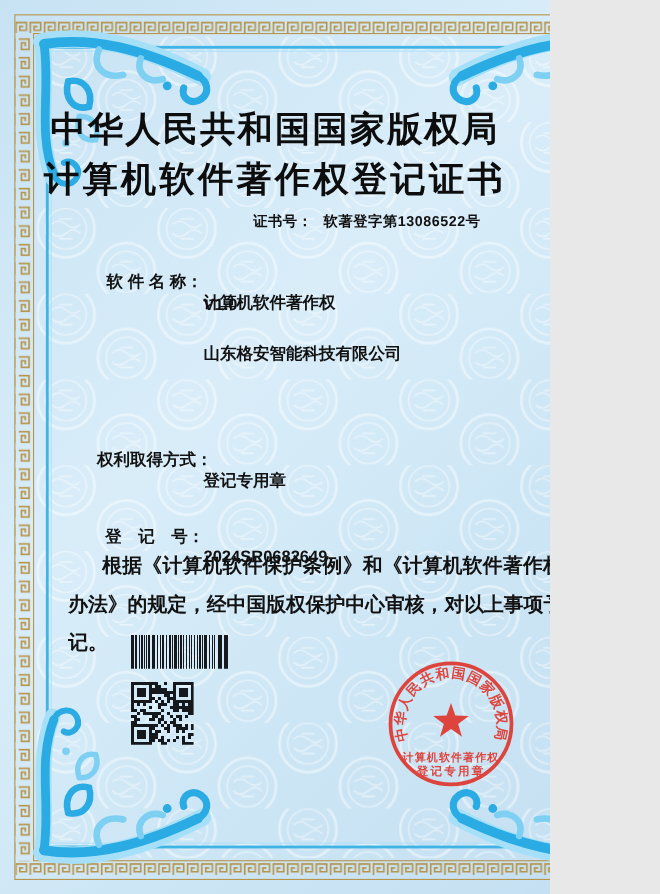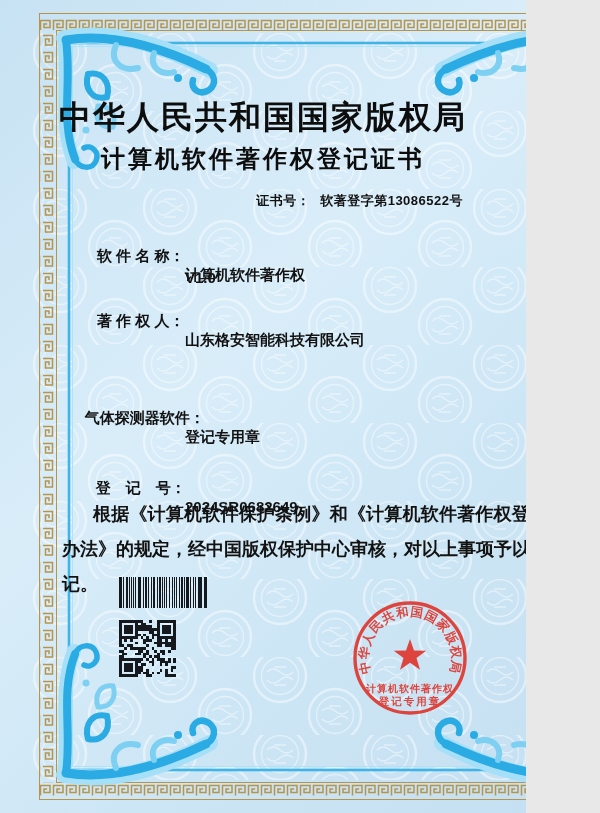--- a/index.html
+++ b/index.html
@@ -1,25 +1,25 @@
 <!DOCTYPE html>
 <html><head>
 <meta charset="utf-8">
 <style>
   html,body{margin:0;padding:0;background:#e8e8e8;}
   .page{
     position:relative;width:500px;height:813px;overflow:hidden;
     background:linear-gradient(135deg,#c7e2f3 0%,#d9edf9 42%,#cde6f5 70%,#c5e0f2 100%);
-    font-family:"Liberation Sans",sans-serif;color:#121212;padding-left:26px;
+    font-family:"Liberation Sans",sans-serif;color:#121212;
   }
   .abs{position:absolute;}
   svg{display:block;}
   .title{left:0;right:0;text-align:center;font-weight:bold;color:#0d0d0d;line-height:1;}
   .title1{top:101px;font-size:32px;letter-spacing:2px;}
-  .title2{top:147px;font-size:24px;letter-spacing:3px;}
+  .title2{top:147px;font-size:32px;letter-spacing:3px;}
   .certno{top:192px;right:63px;font-size:13px;font-weight:bold;letter-spacing:.5px;}
   .certno .lbl{margin-right:10px;}
   .field-row{left:68px;font-size:15px;font-weight:bold;white-space:pre;}
   .flabel{display:inline-block;min-width:112px;text-align:center;}
   .fvalue{position:absolute;left:117px;white-space:pre;}
   .statement{top:497px;left:62px;width:486px;font-size:18px;font-weight:bold;
     line-height:35px;text-align:justify;text-indent:31px;}
   .date{top:712px;left:363px;font-size:16.5px;font-weight:bold;letter-spacing:1px;}
   .z0{z-index:0}.z1{z-index:1}.z2{z-index:2}.z3{z-index:3}
 </style>
@@ -91,25 +91,24 @@
   </div>
 
   <div class="abs z2 field-row" style="top:230px">
     <span class="flabel">软 件 名 称：</span>
     <span class="fvalue">计算机软件著作权</span>
   </div>
   <div class="abs z2 field-row" style="top:252px">
     <span class="fvalue">V1.0</span>
   </div>
   <div class="abs z2 field-row" style="top:295px">
-    <span class="flabel">著 作 权 人：</span>
     <span class="fvalue">山东格安智能科技有限公司</span>
   </div>
   <div class="abs z2 field-row" style="top:392px">
-    <span class="flabel">气体探测器软件：</span>
+    <span class="flabel">权利取得方式：</span>
     <span class="fvalue">登记专用章</span>
   </div>
   <div class="abs z2 field-row" style="top:462px">
     <span class="flabel">登　记　号：</span>
     <span class="fvalue">2024SR0682649</span>
   </div>
 
   <div class="abs z2 statement">根据《计算机软件保护条例》和《计算机软件著作权登记办法》的规定，经中国版权保护中心审核，对以上事项予以登记。</div>
 
   <svg class="abs z2" style="left:119px;top:577px;" width="89" height="31" viewBox="0 0 89 31" shape-rendering="crispEdges">

